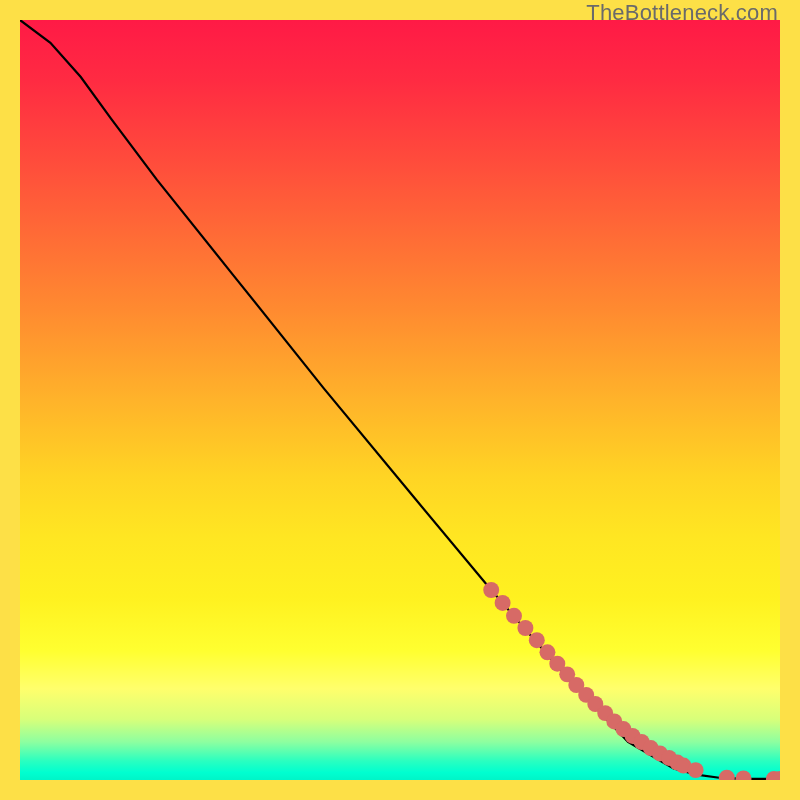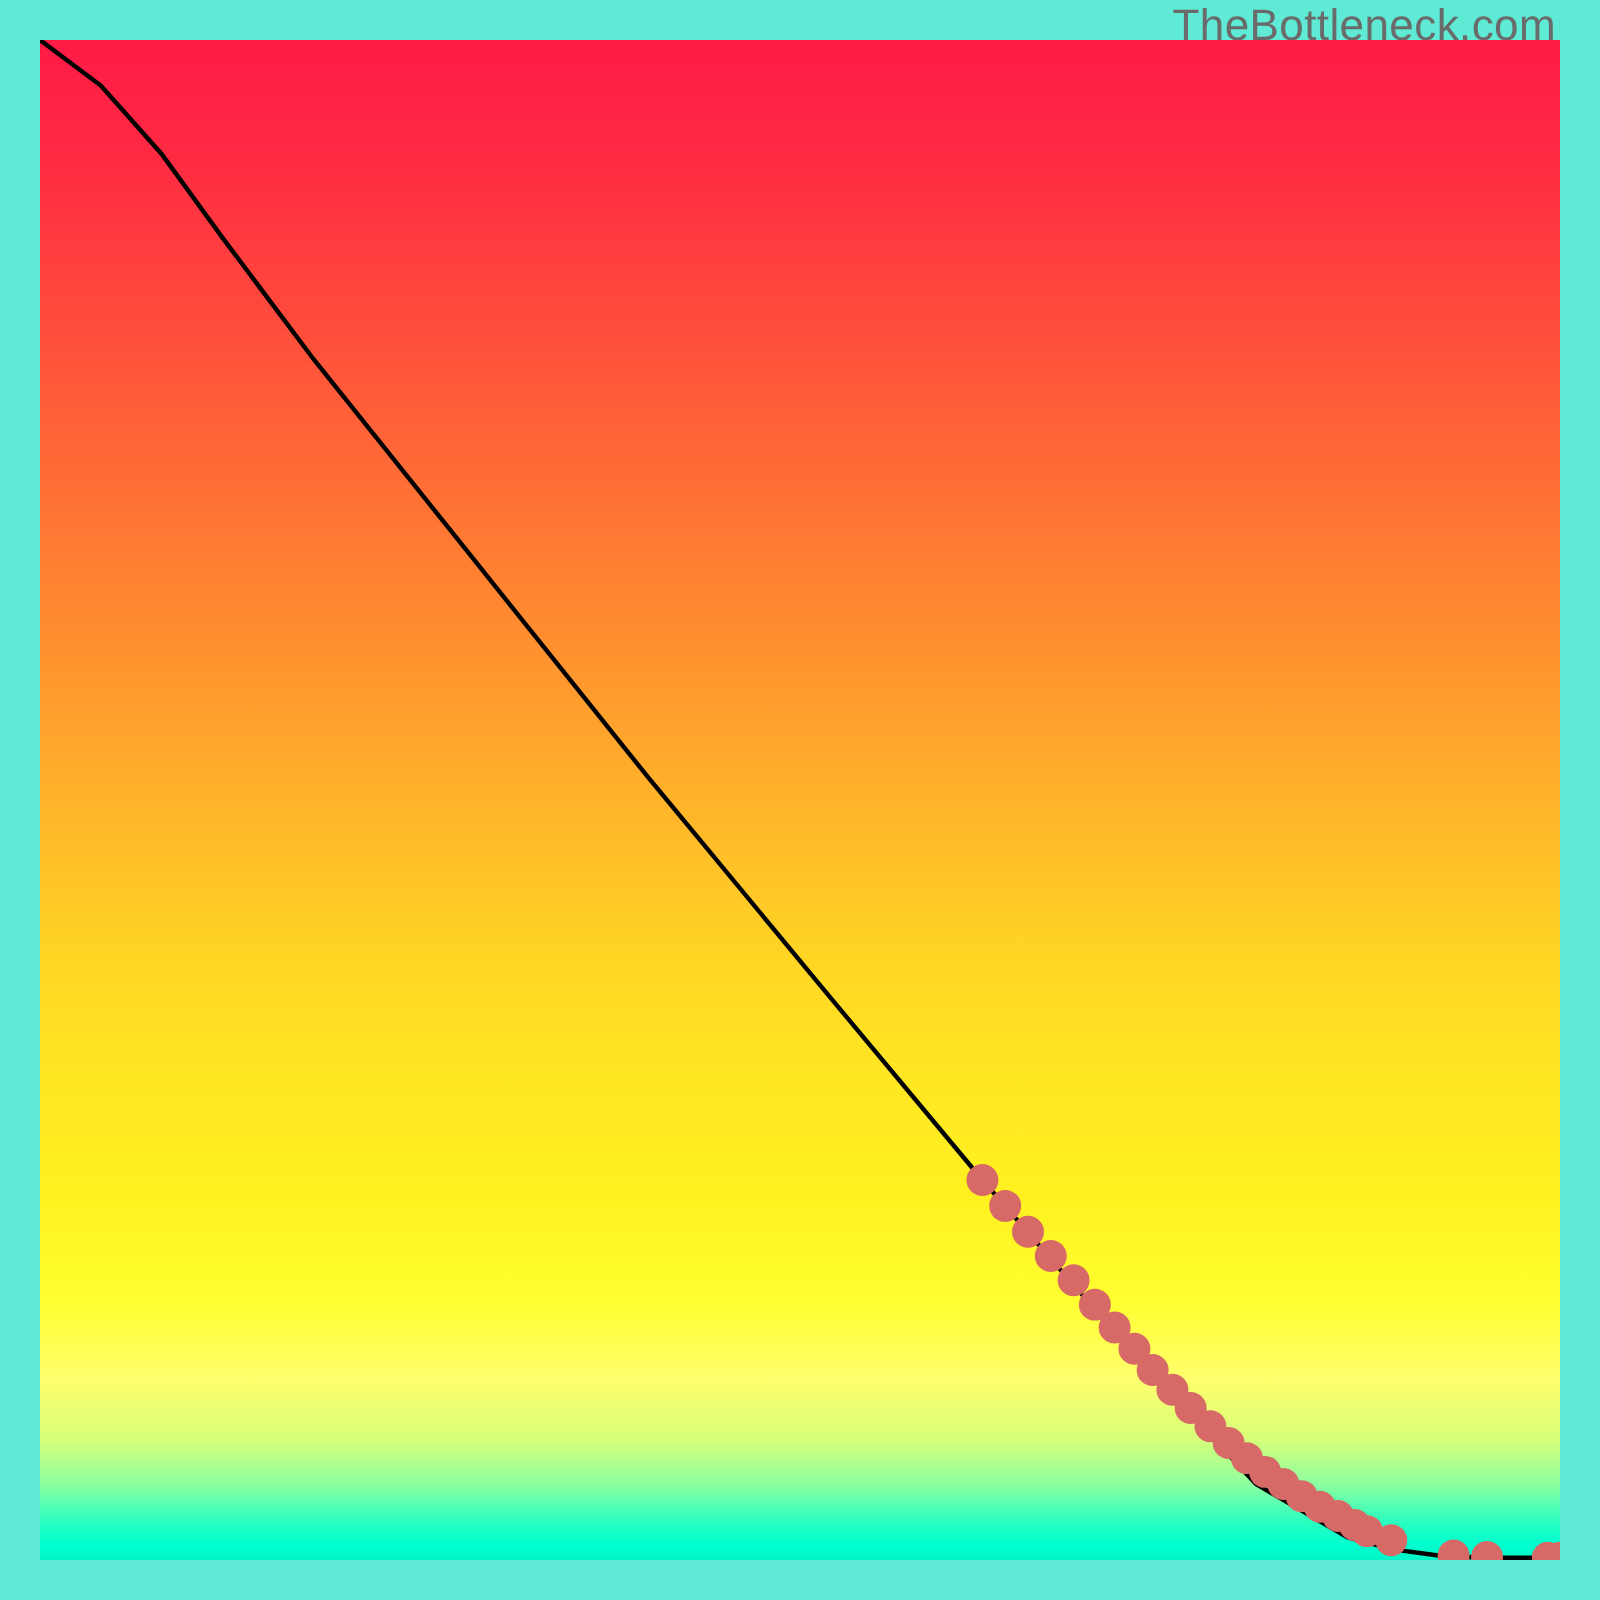--- a/index.html
+++ b/index.html
@@ -8,21 +8,21 @@
     width: 800px;
     height: 800px;
     background: #000;
     overflow: hidden;
     font-family: Arial, Helvetica, sans-serif;
   }
   .frame {
     position: relative;
     width: 800px;
     height: 800px;
-    background: #5eead4;
+    background: #fde047;
   }
   .plot {
     position: absolute;
     left: 20px;
     top: 20px;
     width: 760px;
     height: 760px;
     
     background: linear-gradient(
       to bottom,

